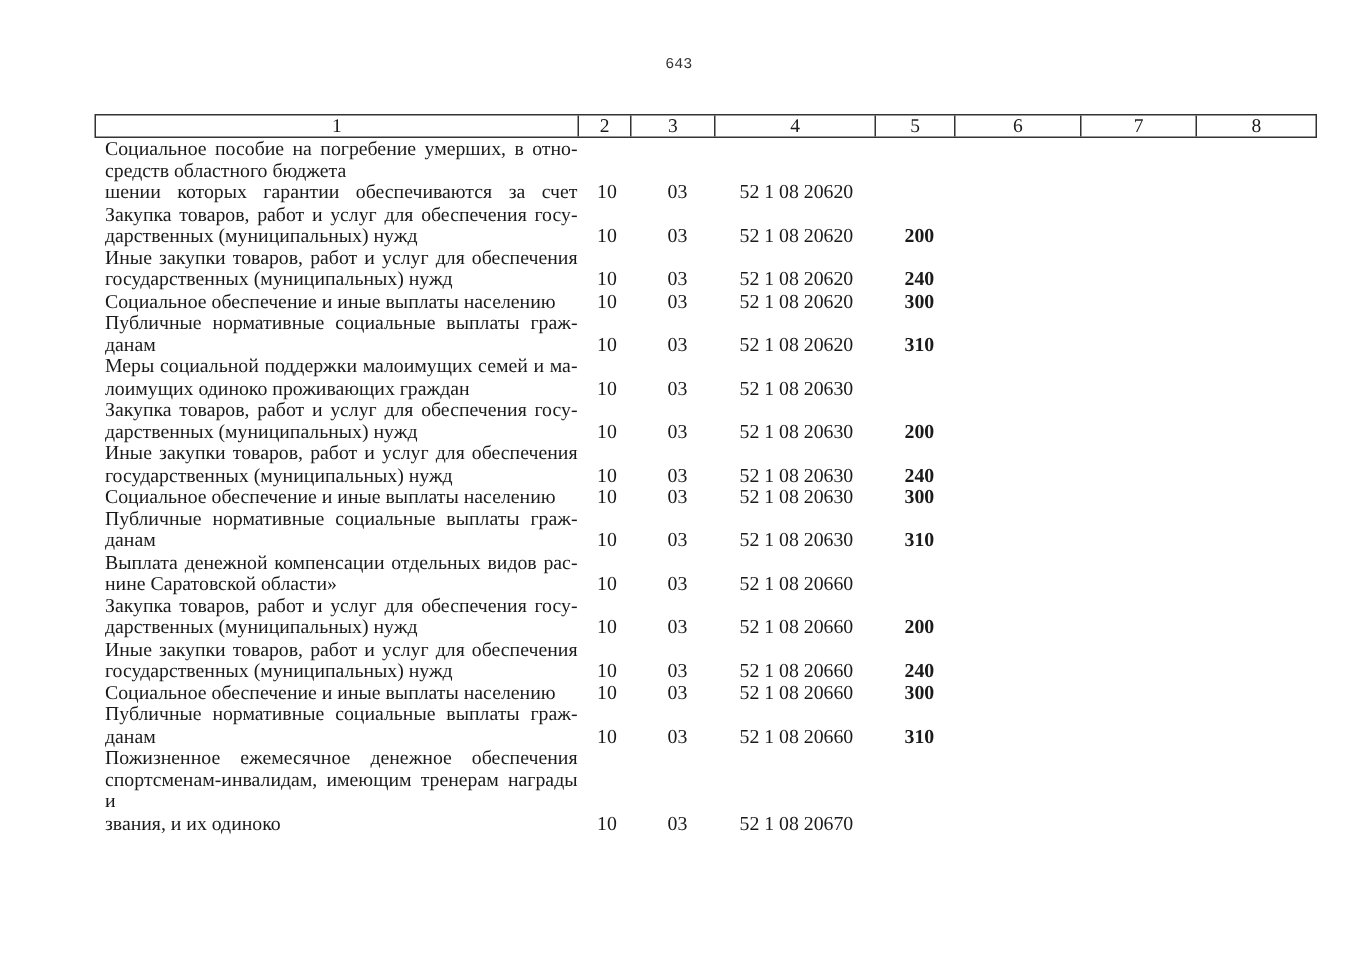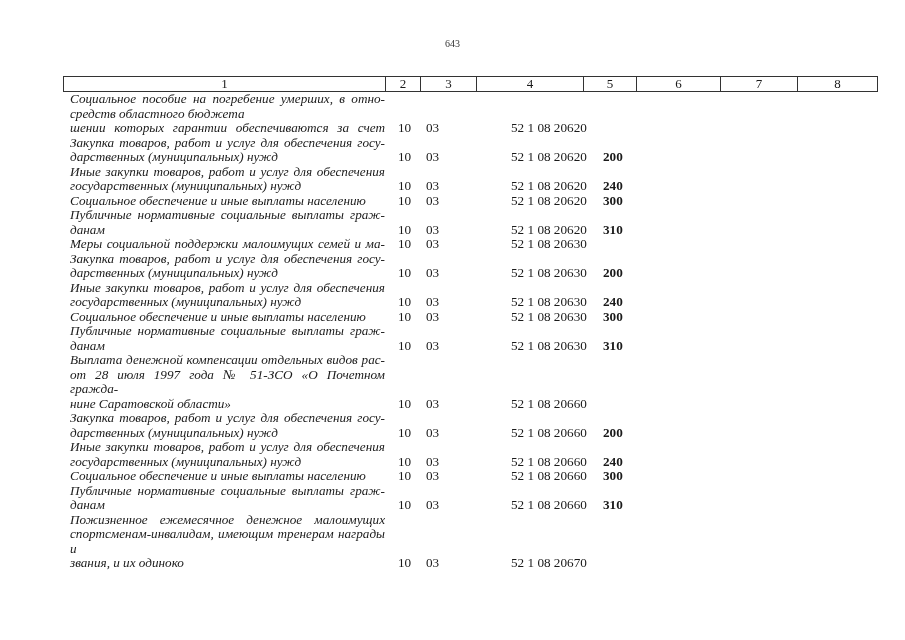--- a/index.html
+++ b/index.html
@@ -2,37 +2,37 @@
 <html><head>
 <meta charset="utf-8">
 <style>
   html, body { margin: 0; padding: 0; }
   body {
     width: 905px; height: 640px; background: #ffffff; position: relative; overflow: hidden;
     font-family: "Liberation Serif", "DejaVu Serif", serif; color: #1a1a1a;
   }
   .page-number {
     position: absolute; top: 38px; left: 0; width: 905px; text-align: center;
-    font-size: 10px; color: #333;
+    font-size: 10px; color: #333; font-family: Liberation Mono, monospace;
   }
   .header-row {
     position: absolute; top: 76px; left: 63px; height: 14px;
     border: 1px solid #333; display: flex; font-size: 13px;
   }
   .header-row .hc { border-right: 1px solid #333; text-align: center; line-height: 14px; box-sizing: border-box; }
   .header-row .hc:last-child { border-right: none; }
   .rows { position: absolute; top: 92px; left: 63px; }
   .row { position: relative; display: flex; font-size: 13.2px; line-height: 14.5px; }
-  .c1 { width: 322px; text-align: justify; padding-left: 7px; box-sizing: border-box; font-style: italic; }
+  .c1 { width: 322px; text-align: justify; padding-left: 7px; box-sizing: border-box; }
   .c1 .line { display: block; text-align: justify; text-align-last: justify; }
   .c1 .line.last { text-align-last: left; }
   .num { position: absolute; bottom: 0; white-space: nowrap; }
   .c2 { left: 335px; }
-  .c3 { left: 363px; margin-top: 32px; }
-  .c4 { left: 448px; }
+  .c3 { left: 382px; margin-top: 32px; }
+  .c4 { left: 430px; }
   .c5 { left: 540px; font-weight: bold; }
 </style>
 </head>
 <body>
 
 <div class="page-number">643</div>
 
 <div class="header-row">
   <div class="hc" style="width:322px">1</div>
   <div class="hc" style="width:35px">2</div>
@@ -91,20 +91,21 @@
         <span class="line last">данам</span>
       </div>
       <span class="num c2">10</span>
       <span class="num c3">03</span>
       <span class="num c4">52 1 08 20620</span>
       <span class="num c5">310</span>
     </div>
     <div class="row">
       <div class="c1">
         <span class="line">Меры социальной поддержки малоимущих семей и ма-</span>
+        <span class="line last">лоимущих одиноко проживающих граждан</span>
       </div>
       <span class="num c2">10</span>
       <span class="num c3">03</span>
       <span class="num c4">52 1 08 20630</span>
       <span class="num c5"></span>
     </div>
     <div class="row">
       <div class="c1">
         <span class="line">Закупка товаров, работ и услуг для обеспечения госу-</span>
         <span class="line last">дарственных (муниципальных) нужд</span>
@@ -139,21 +140,20 @@
         <span class="line last">данам</span>
       </div>
       <span class="num c2">10</span>
       <span class="num c3">03</span>
       <span class="num c4">52 1 08 20630</span>
       <span class="num c5">310</span>
     </div>
     <div class="row">
       <div class="c1">
         <span class="line">Выплата денежной компенсации отдельных видов рас-</span>
-        <span class="line">от 28 июля 1997 года № 51-ЗСО «О Почетном гражда-</span>
         <span class="line last">нине Саратовской области»</span>
       </div>
       <span class="num c2">10</span>
       <span class="num c3">03</span>
       <span class="num c4">52 1 08 20660</span>
       <span class="num c5"></span>
     </div>
     <div class="row">
       <div class="c1">
         <span class="line">Закупка товаров, работ и услуг для обеспечения госу-</span>
@@ -188,21 +188,21 @@
         <span class="line">Публичные нормативные социальные выплаты граж-</span>
         <span class="line last">данам</span>
       </div>
       <span class="num c2">10</span>
       <span class="num c3">03</span>
       <span class="num c4">52 1 08 20660</span>
       <span class="num c5">310</span>
     </div>
     <div class="row">
       <div class="c1">
-        <span class="line">Пожизненное ежемесячное денежное малоимущих</span>
+        <span class="line">Пожизненное ежемесячное денежное обеспечения</span>
         <span class="line">спортсменам-инвалидам, имеющим тренерам награды и</span>
         <span class="line last">звания, и их одиноко</span>
       </div>
       <span class="num c2">10</span>
       <span class="num c3">03</span>
       <span class="num c4">52 1 08 20670</span>
       <span class="num c5"></span>
     </div>
   </div>
 

